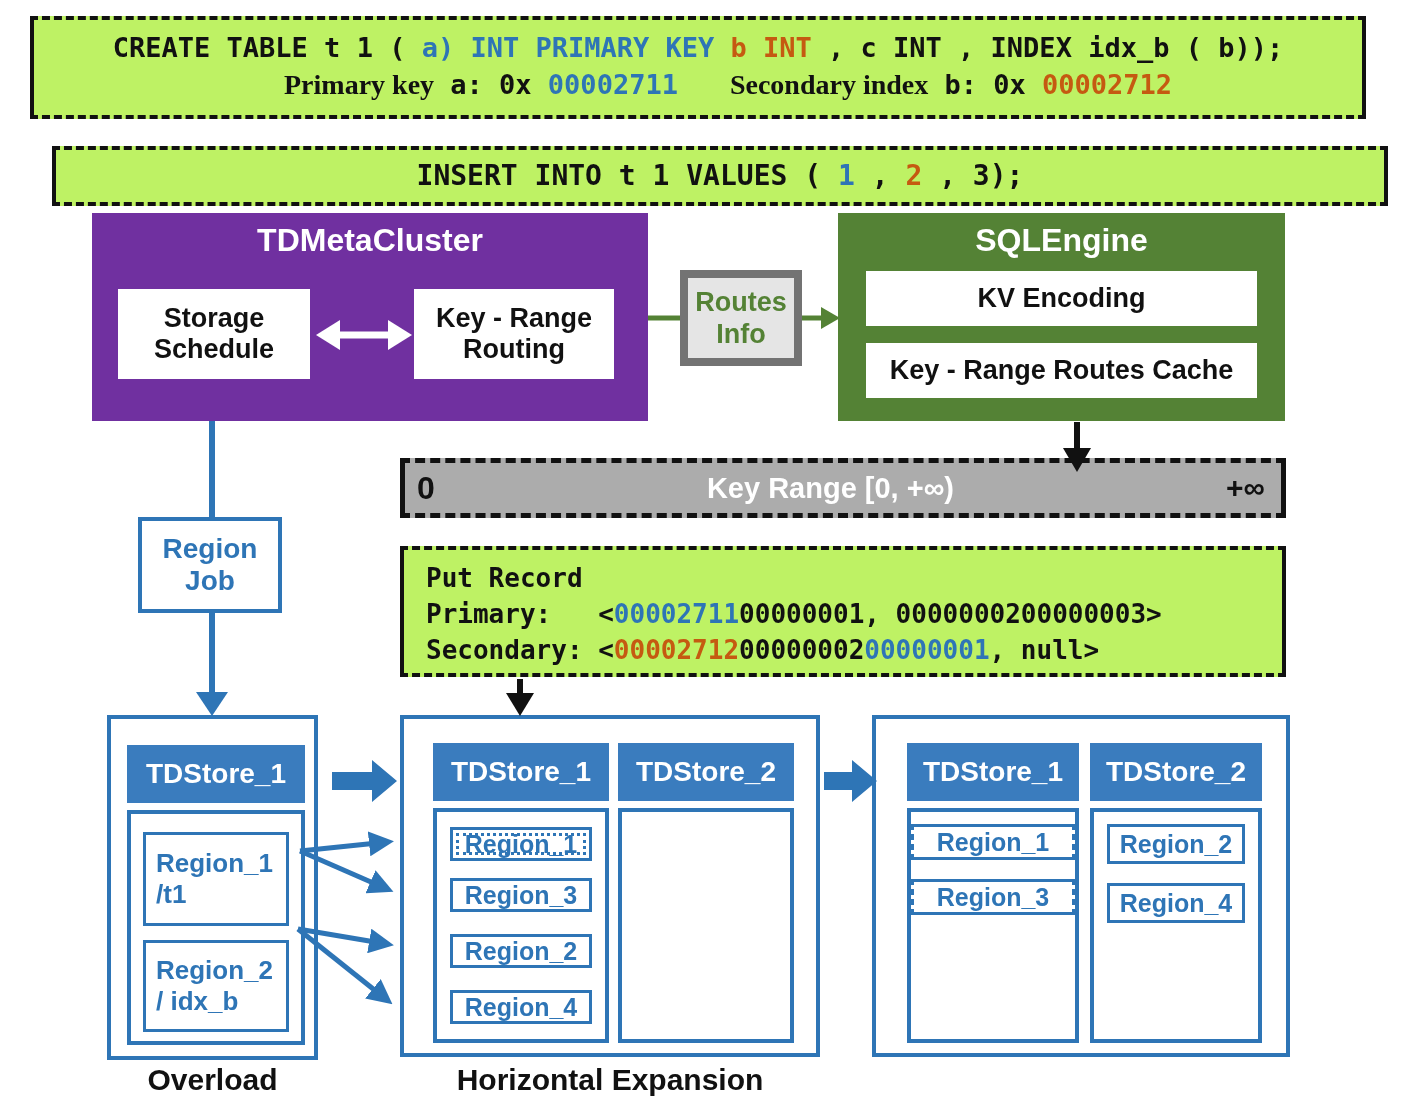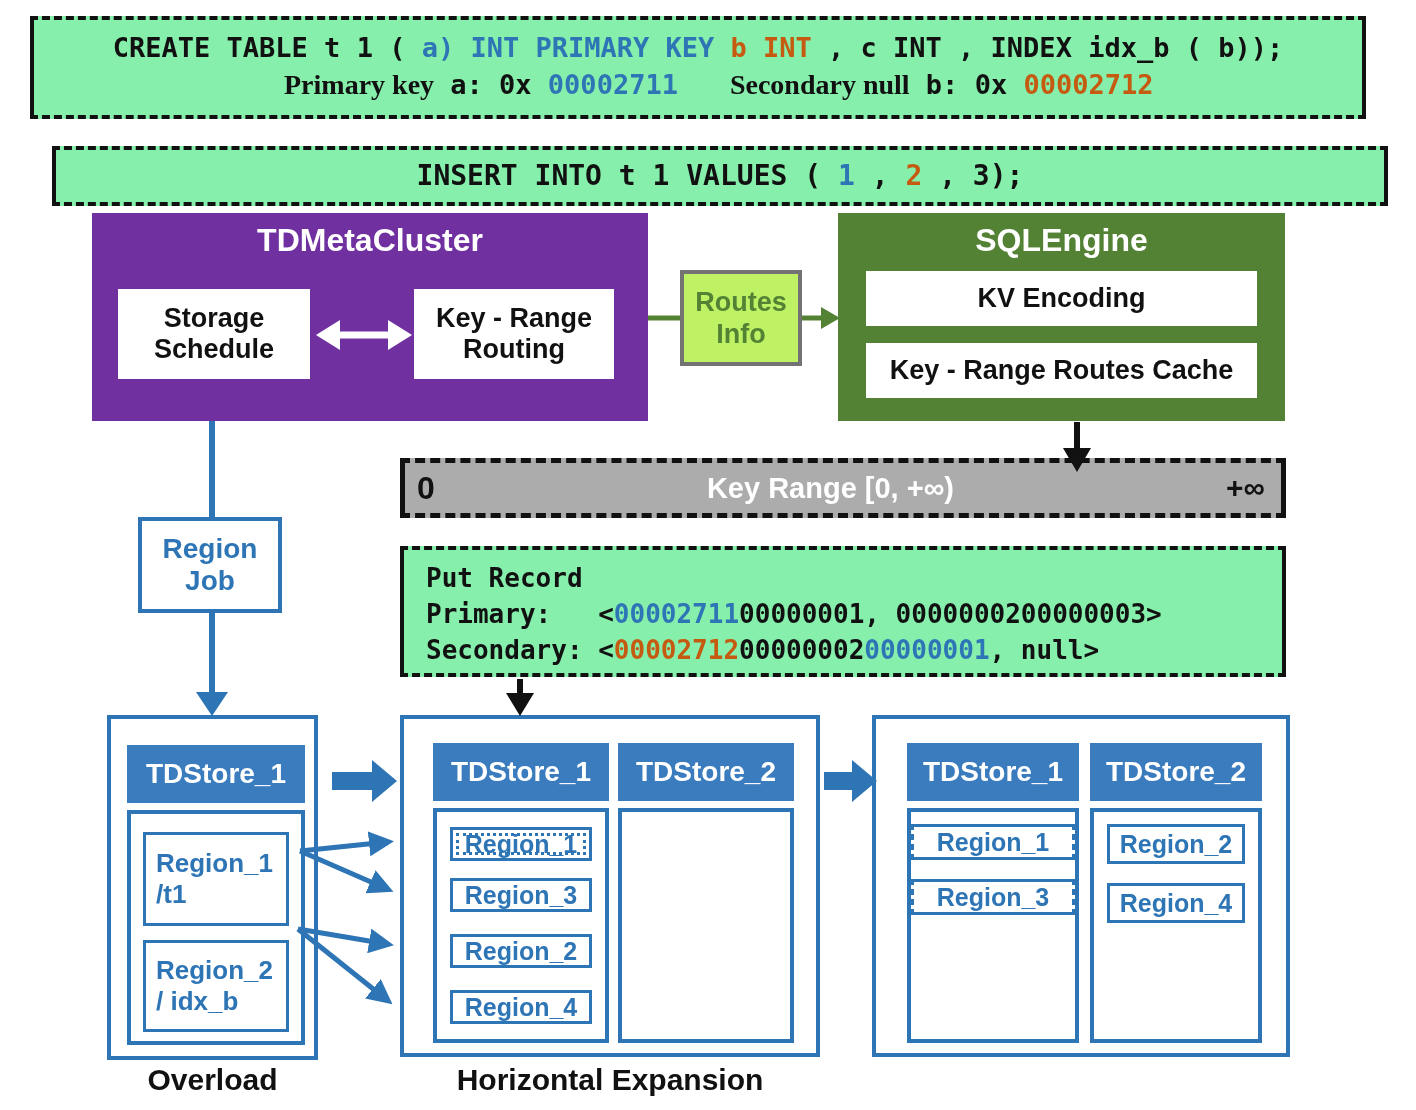--- a/index.html
+++ b/index.html
@@ -1,40 +1,40 @@
 <!DOCTYPE html>
 <html><head>
 <meta charset="utf-8">
 <style>
   html,body{margin:0;padding:0;background:#fff;}
   .canvas{position:relative;width:1416px;height:1110px;background:#fff;overflow:hidden;
           font-family:"Liberation Sans",sans-serif;}
   
-  .dash-box{position:absolute;box-sizing:border-box;background:#86efac;
+  .dash-box{position:absolute;box-sizing:border-box;background:#bef264;
             border:4px solid #111;border-top-style:dashed;border-bottom-style:dashed;}
   .mono{font-family:"DejaVu Sans Mono",monospace;font-weight:bold;}
   .sans-b{font-family:Liberation Serif, serif;font-weight:bold;}
   .blue-t{color:#2E75B6;} .orange-t{color:#C55A11;}
   
   #create-box{left:30px;top:16px;width:1336px;height:103px;display:flex;flex-direction:column;justify-content:center;}
   .code-line{white-space:pre;font-size:27px;text-align:center;line-height:34px;color:#111;}
   .annot-line{white-space:pre;font-size:27px;line-height:40px;color:#111;padding-left:250px;}
   .annot-line .sans-b{font-size:28px;}
   .spacer-50{display:inline-block;width:52px;}
   #insert-box{left:30px;top:146px;width:1336px;height:60px;display:flex;align-items:center;justify-content:center;margin-left:22px;}
   
   #meta-cluster{position:absolute;left:92px;top:213px;width:556px;height:208px;background:#7030A0;}
   .big-title{text-align:center;color:#fff;font-size:32px;font-weight:bold;margin-top:9px;}
   .white-node{position:absolute;background:#fff;display:flex;align-items:center;justify-content:center;
               text-align:center;font-weight:bold;font-size:27px;color:#111;line-height:1.15;}
   #storage-schedule{left:26px;top:76px;width:192px;height:90px;}
   #key-range-routing{left:322px;top:76px;width:200px;height:90px;}
   
-  #routes-info{position:absolute;left:680px;top:270px;width:122px;height:96px;background:#bef264;
-               border:4px solid #737373;box-sizing:border-box;display:flex;align-items:center;justify-content:center;
+  #routes-info{position:absolute;left:680px;top:270px;width:122px;height:96px;background:#e5e5e5;
+               border:8px solid #737373;box-sizing:border-box;display:flex;align-items:center;justify-content:center;
                text-align:center;font-weight:bold;font-size:27px;color:#548235;line-height:1.2;}
   
   #sql-engine{position:absolute;left:838px;top:213px;width:447px;height:208px;background:#548235;}
   #kv-encoding{left:28px;top:58px;width:391px;height:55px;}
   #routes-cache{left:28px;top:130px;width:391px;height:55px;}
   
   #key-range-bar{left:400px;top:458px;width:886px;height:60px;background:#ACACAC;
                  border-width:5px;display:flex;align-items:center;}
   #key-range-bar .zero{font-size:32px;font-weight:bold;color:#111;padding-left:12px;}
   #key-range-bar .mid{flex:1;text-align:center;color:#fff;font-size:29px;font-weight:bold;}
@@ -72,21 +72,21 @@
            display:flex;align-items:center;justify-content:center;}
   .svg-overlay{position:absolute;left:0;top:0;width:1416px;height:1110px;pointer-events:none;}
 </style>
 </head>
 <body>
 
 <div class="canvas">
 
   <div class="dash-box" id="create-box">
     <div class="code-line mono"><span>CREATE TABLE t 1 ( </span><span class="blue-t">a) INT PRIMARY KEY </span><span class="orange-t">b INT</span><span> , c INT , INDEX idx_b ( b));</span></div>
-    <div class="annot-line"><span class="sans-b">Primary key</span><span class="mono"> a: 0x </span><span class="mono blue-t">00002711</span><span class="spacer-50"></span><span class="sans-b">Secondary null</span><span class="mono"> b: 0x </span><span class="mono orange-t">00002712</span></div>
+    <div class="annot-line"><span class="sans-b">Primary key</span><span class="mono"> a: 0x </span><span class="mono blue-t">00002711</span><span class="spacer-50"></span><span class="sans-b">Secondary index</span><span class="mono"> b: 0x </span><span class="mono orange-t">00002712</span></div>
   </div>
 
   <div class="dash-box" id="insert-box">
     <div class="code-line mono" style="font-size:28px;"><span>INSERT INTO t 1 VALUES ( </span><span class="blue-t">1</span><span> , </span><span class="orange-t">2</span><span> , 3);</span></div>
   </div>
 
   <div id="meta-cluster">
     <div class="big-title">TDMetaCluster</div>
     <div class="white-node" id="storage-schedule">Storage Schedule</div>
     <div class="white-node" id="key-range-routing">Key - Range Routing</div>

